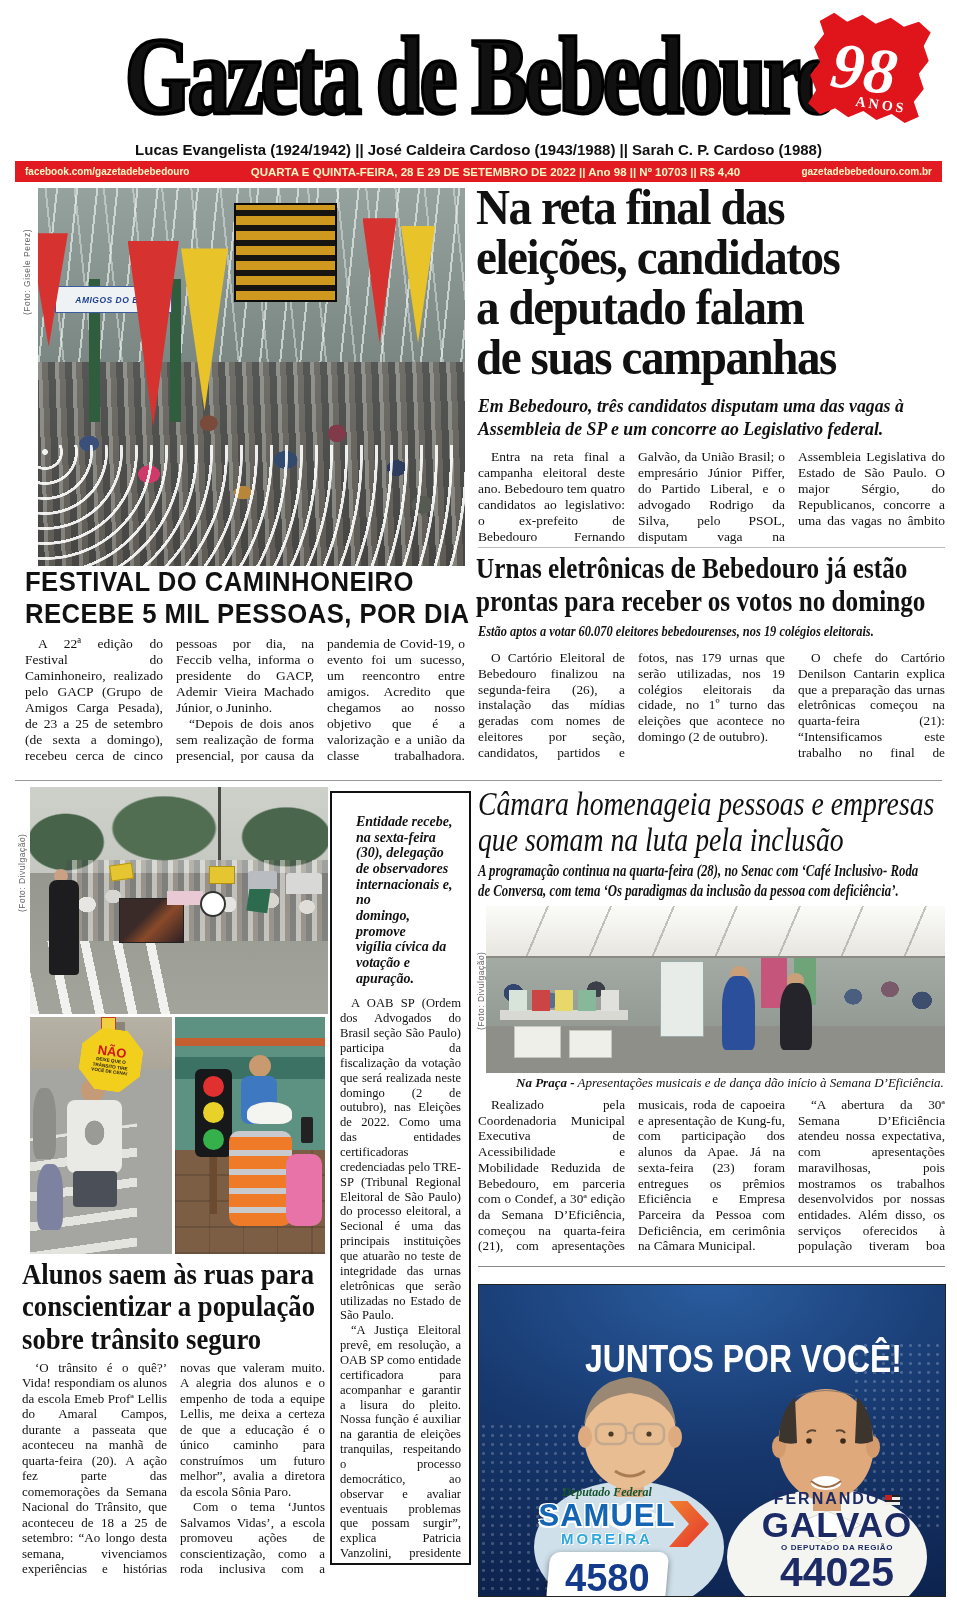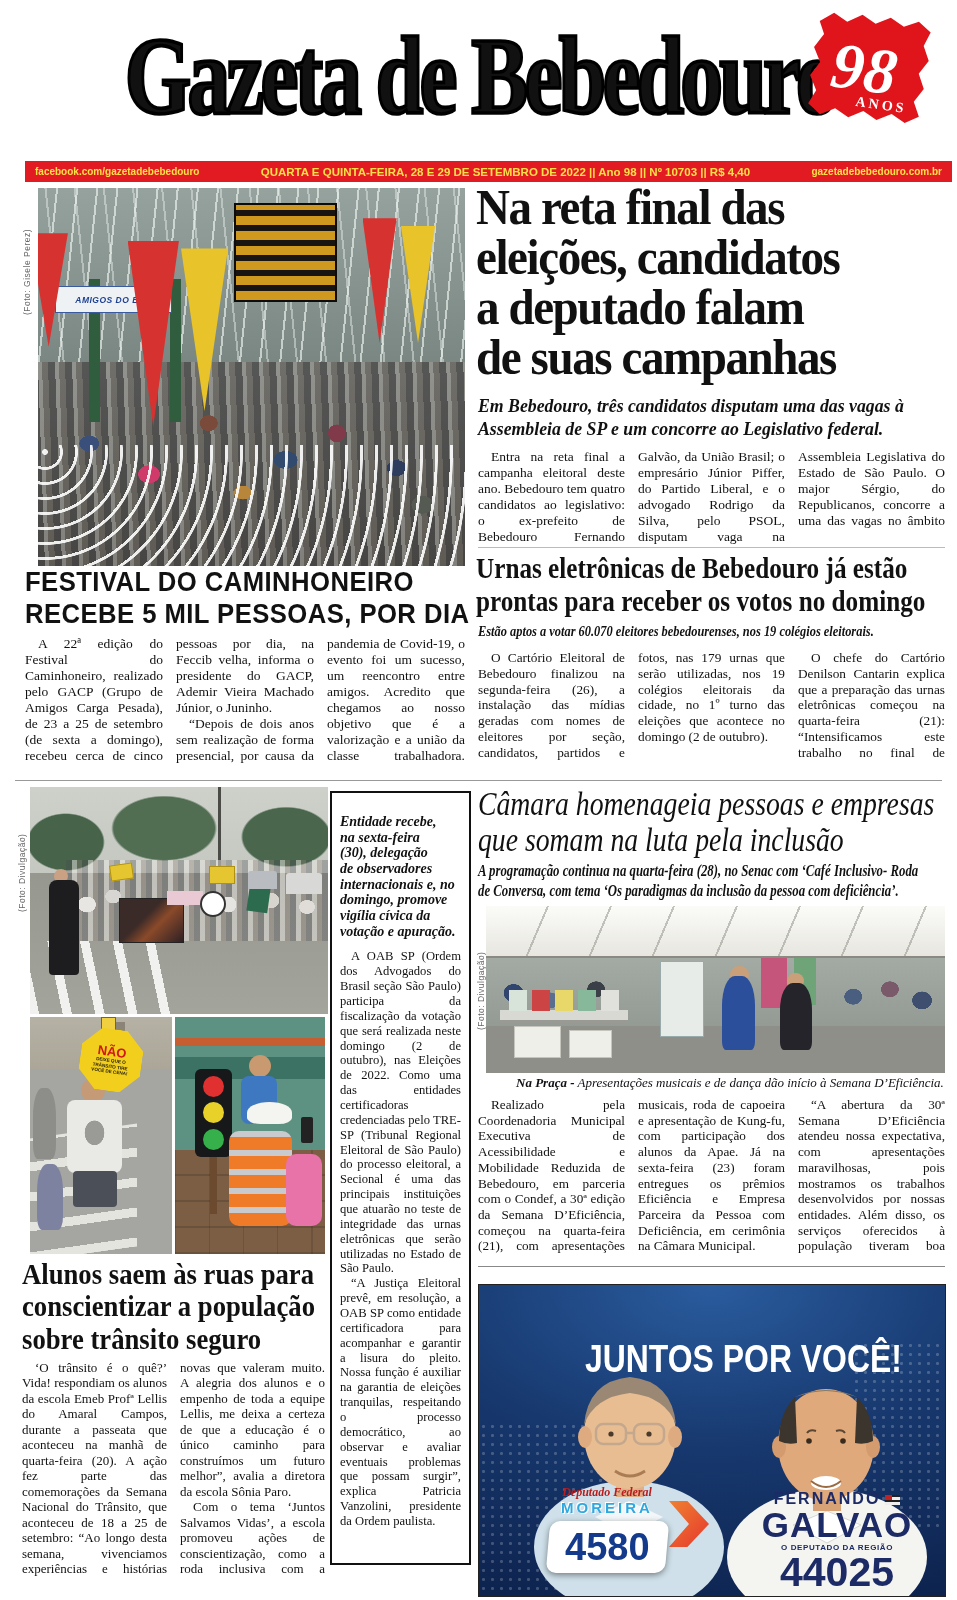--- a/index.html
+++ b/index.html
@@ -9,22 +9,22 @@
   .pre{white-space:pre-line;}
   .hl{display:inline-block;transform-origin:0 0;}
   
   .logo-wrap{left:50px;top:12px;width:860px;height:128px;text-align:center;}
   .logo-text{font-family:"Liberation Serif",serif;font-weight:bold;font-size:90px;line-height:128px;
              letter-spacing:-4px;white-space:nowrap;display:inline-block;
              transform:scale(.95,1.22);-webkit-text-stroke:3px #000;}
   .badge{left:793px;top:6px;width:152px;height:134px;}
   .founders{left:0;top:141px;width:957px;text-align:center;
             font-family:"Liberation Sans",sans-serif;font-size:15px;font-weight:600;}
-  .redbar{left:25px;top:161px;width:927px;height:21px;display:flex;align-items:center;
-          justify-content:space-between;padding:0 10px;box-sizing:border-box;color:#fde047;
+  .redbar{left:15px;top:161px;width:927px;height:21px;display:flex;align-items:center;
+          justify-content:space-between;padding:0 10px;box-sizing:border-box;color:#fef9c3;
           font-family:"Liberation Sans",sans-serif;font-weight:bold;}
   .redbar .side{font-size:10px;}
   .redbar .cent{font-size:11.5px;}
   
   .vcred{writing-mode:vertical-rl;transform:rotate(180deg);font-family:"Liberation Sans",sans-serif;
          font-size:8.5px;color:#666;letter-spacing:.5px;}
   .body-cols{column-gap:13px;text-align:justify;font-size:13.5px;line-height:1.19;}
   .c3{column-count:3;}
   .c2{column-count:2;}
   .body-cols p{margin:0;text-indent:13px;}
@@ -45,21 +45,21 @@
   .urnas-body{left:478px;top:650px;width:467px;height:126px;overflow:hidden;font-size:13.3px;}
   
   .fest-hl{left:25px;top:566px;width:500px;font-family:"Liberation Sans",sans-serif;
            font-weight:900;font-size:28.5px;line-height:1.12;letter-spacing:.5px;}
   .fest-hl .hl{transform:scaleX(.9);}
   .fest-body{left:25px;top:636px;width:440px;height:140px;overflow:hidden;}
   
   .oab-box{left:330px;top:791px;width:141px;height:774px;border:2px solid #111;box-sizing:border-box;
            padding:9px 8px;overflow:hidden;}
   .oab-hl{font-size:18.5px;font-weight:bold;font-style:italic;line-height:1.06;letter-spacing:-.3px;}
-  .oab-sub{font-size:14px;font-weight:bold;font-style:italic;line-height:1.12;margin-top:12px;}
+  .oab-sub{font-size:14px;font-weight:bold;font-style:italic;line-height:1.12;margin-top:12px;margin-left:16px;}
   .oab-body{margin-top:10px;text-align:justify;font-size:12.6px;line-height:1.18;}
   .oab-body p{margin:0;text-indent:11px;}
   
   .cam-hl{left:478px;top:786px;width:560px;font-size:33px;font-style:italic;line-height:1.1;}
   .cam-hl .hl{transform:scaleX(.84);}
   .cam-sub{left:478px;top:861px;width:585px;font-size:16px;line-height:1.25;}
   .cam-sub .hl{transform:scaleX(.8);}
   .cam-caption{left:486px;top:1075px;width:459px;font-size:13px;font-style:italic;margin-left:30px;}
   .cam-caption b{font-weight:bold;}
   .cam-body{left:478px;top:1097px;width:467px;height:163px;overflow:hidden;font-size:13.2px;}
@@ -195,21 +195,21 @@
       font-family:"Liberation Sans",sans-serif;}
   .ad-bg{left:0;top:0;width:100%;height:100%;
     background:radial-gradient(130% 110% at 50% 0%,#2a5c9e 0%,#17386e 48%,#0d224d 100%);}
   .ad-dots{background-image:radial-gradient(rgba(255,255,255,.38) 1.2px,transparent 1.9px);
     background-size:9px 9px;opacity:.55;}
   .ad-line{color:#fff;font-weight:900;letter-spacing:0;line-height:1;white-space:nowrap;}
   .ad-line .hl{transform:scaleX(.84);}
   .ad-l1{left:0;top:14px;width:100%;text-align:center;font-size:40px;}
   .ad-l2{right:-62px;top:55px;width:100%;text-align:center;font-size:38px;}
   .ad-sam{left:20px;top:200px;width:216px;text-align:center;}
-  .ad-sam-role{color:#b91c1c;font:bold italic 12px "Liberation Serif",serif;}
+  .ad-sam-role{color:#14532d;font:bold italic 12px "Liberation Serif",serif;}
   .ad-sam-first{color:#1565b5;font-weight:900;font-size:31px;line-height:1;letter-spacing:1px;
     text-shadow:1.5px 1.5px 0 #fff,-1.5px -1.5px 0 #fff,1.5px -1.5px 0 #fff,-1.5px 1.5px 0 #fff;}
   .ad-sam-last{color:#2fa8e0;font-weight:900;font-size:15px;letter-spacing:3px;line-height:1.05;
     text-shadow:1px 1px 0 #fff,-1px -1px 0 #fff;}
   .ad-chev{position:absolute;right:6px;top:16px;width:40px;height:46px;
     background:linear-gradient(135deg,#f08030,#e5372e);
     clip-path:polygon(0 0,46% 0,100% 50%,46% 100%,0 100%,50% 50%);}
   .ad-numbox{display:inline-block;margin-top:5px;background:#fff;border:3px solid #fff;border-radius:10px;
     padding:0 14px;transform:skewX(-5deg);box-shadow:0 2px 6px rgba(0,0,0,.45);}
   .ad-numbox span{display:inline-block;color:#143a8c;font-weight:900;font-size:38px;line-height:46px;transform:skewX(5deg);}
@@ -233,20 +233,21 @@
   </div>
   <div class="abs badge">
     <svg width="152" height="134" viewBox="0 0 150 132">
       <g transform="rotate(8 75 64)">
         <path fill="#e0151c" d="M20,22 L33,12 L47,19 L61,10 L75,17 L89,9 L103,16 L117,9 L130,18 L125,32 L132,46 L124,60 L131,74 L123,88 L130,102 L117,110 L103,103 L89,111 L75,104 L61,112 L47,105 L33,113 L20,104 L26,90 L18,76 L26,62 L18,48 L26,34 Z"></path>
         <text x="38" y="84" font-family="'Liberation Serif',serif" font-style="italic" font-weight="bold" font-size="64" fill="#fff">98</text>
         <text x="66" y="100" font-family="'Liberation Serif',serif" font-weight="bold" font-size="14" letter-spacing="3" fill="#fff">ANOS</text>
       </g>
     </svg>
   </div>
+  <div class="abs founders">Lucas Evangelista (1924/1942) || José Caldeira Cardoso (1943/1988) || Sarah C. P. Cardoso (1988)</div>
   <div class="abs redbar" style="background:#e21b22;">
     <span class="side">facebook.com/gazetadebebedouro</span>
     <span class="cent">QUARTA E QUINTA-FEIRA, 28 E 29 DE SETEMBRO DE 2022 || Ano 98 || Nº 10703 || R$ 4,40</span>
     <span class="side">gazetadebebedouro.com.br</span>
   </div>
 
   <div class="abs vcred" style="left:22px;top:195px;height:120px;">(Foto: Gisele Perez)</div>
   <div class="ph ph-fest">
     <div class="sh f-roof"></div>
     <div class="sh f-crowd"></div>
@@ -457,20 +458,21 @@
       <path d="M328,148 Q331,144 337,146" stroke="#5a4632" stroke-width="2" fill="none"></path>
       <path d="M366,148 Q363,144 357,146" stroke="#5a4632" stroke-width="2" fill="none"></path>
       <ellipse cx="347" cy="198" rx="15" ry="7" fill="#fff"></ellipse>
       <path d="M332,196 Q347,208 362,196" stroke="#9a6a42" stroke-width="2" fill="none"></path>
     </svg>
     <div class="sh ad-line ad-l2">
       <span class="hl">JUNTOS POR VOCÊ!</span>
     </div>
     <div class="sh ad-sam">
       <div class="ad-sam-role">Deputado Federal</div>
+      <div class="ad-sam-first">SAMUEL</div>
       <div class="ad-sam-last">MOREIRA</div>
       <div class="ad-chev"></div>
       <div class="ad-numbox">
         <span>4580</span>
       </div>
       
     </div>
     <div class="sh ad-gal">
       <div class="ad-gal-first"><span>FERNANDO</span><span class="flag"></span></div>
       <div class="ad-gal-last">GALVAO</div>

